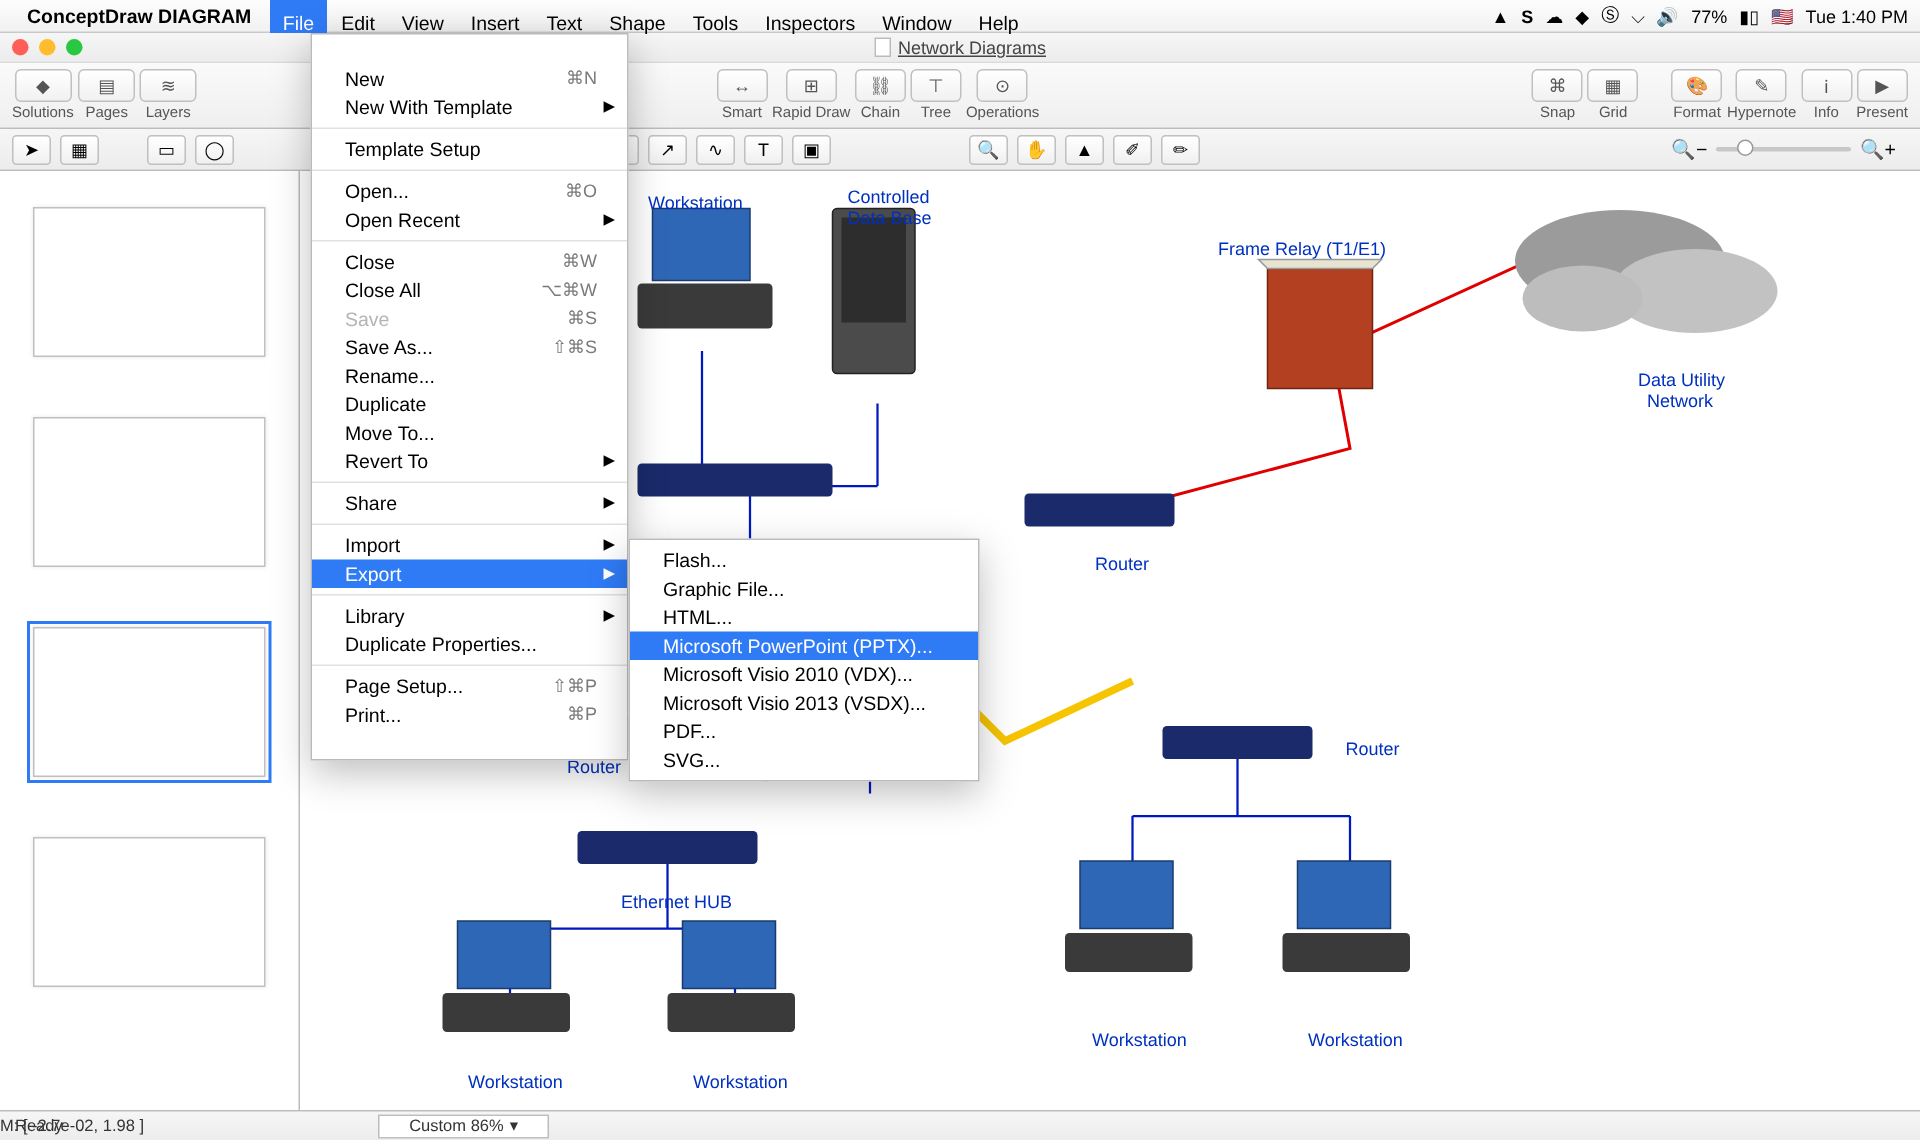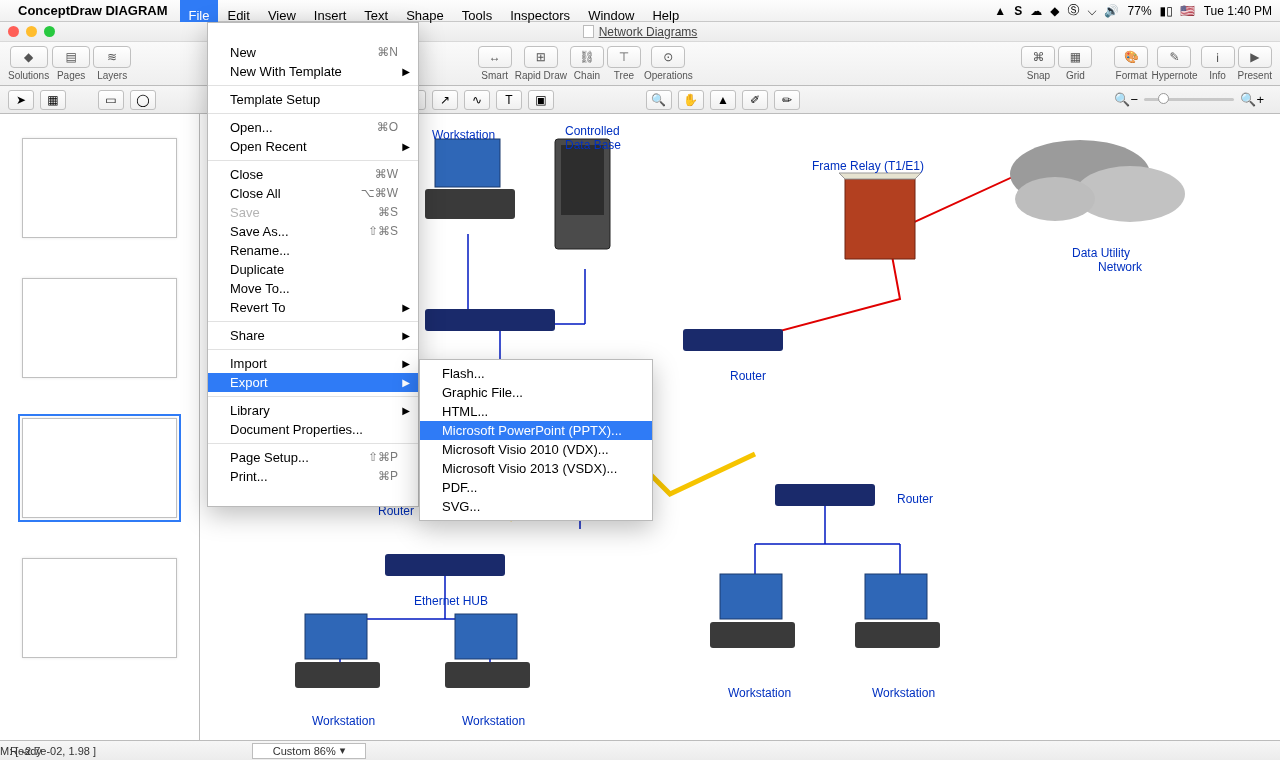--- a/index.html
+++ b/index.html
@@ -278,21 +278,21 @@
       <g transform="translate(655,460)">
         <rect x="10" y="0" width="62" height="45" fill="#2f67b7" stroke="#1a3b6e"></rect>
           <rect x="0" y="48" width="85" height="26" rx="3" fill="#3a3a3a"></rect>
       </g>
     </svg>
 
     <div class="node-lbl" style="top:14px;left:232px">Workstation</div>
     <div class="node-lbl" style="top:10px;left:365px">Controlled</div>
     <div class="node-lbl" style="top:24px;left:365px">Data Base</div>
     <div class="node-lbl" style="top:45px;left:612px">Frame Relay (T1/E1)</div>
-    <div class="node-lbl" style="top:132px;left:872px">Data Utility</div>
+    <div class="node-lbl" style="top:132px;left:892px">Data Utility</div>
     <div class="node-lbl" style="top:146px;left:898px">Network</div>
     <div class="node-lbl" style="top:255px;left:530px">Router</div>
     <div class="node-lbl" style="top:390px;left:178px">Router</div>
     <div class="node-lbl" style="top:378px;left:697px">Router</div>
     <div class="node-lbl" style="top:480px;left:214px">Ethernet HUB</div>
     <div class="node-lbl" style="top:600px;left:112px">Workstation</div>
     <div class="node-lbl" style="top:600px;left:262px">Workstation</div>
     <div class="node-lbl" style="top:572px;left:528px">Workstation</div>
     <div class="node-lbl" style="top:572px;left:672px">Workstation</div>
   </div>
@@ -324,21 +324,21 @@
     <div class="dd-row">Duplicate</div>
     <div class="dd-row">Move To...</div>
     <div class="dd-row">Revert To<span class="dd-arrow">▶</span></div>
     <div class="dd-sep"></div>
     <div class="dd-row">Share<span class="dd-arrow">▶</span></div>
     <div class="dd-sep"></div>
     <div class="dd-row">Import<span class="dd-arrow">▶</span></div>
     <div class="dd-row highlight">Export<span class="dd-arrow">▶</span></div>
     <div class="dd-sep"></div>
     <div class="dd-row">Library<span class="dd-arrow">▶</span></div>
-    <div class="dd-row">Document Properties...</div>
+    <div class="dd-row">Duplicate Properties...</div>
     <div class="dd-sep"></div>
     <div class="dd-row">Page Setup...<span class="sc">⇧⌘P</span></div>
     <div class="dd-row">Print...<span class="sc">⌘P</span></div>
   </div>
 
 <div class="dropdown dd-export" id="dd-export">
     <div class="dd-row">Flash...</div>
     <div class="dd-row">Graphic File...</div>
     <div class="dd-row">HTML...</div>
     <div class="dd-row highlight">Microsoft PowerPoint (PPTX)...</div>

